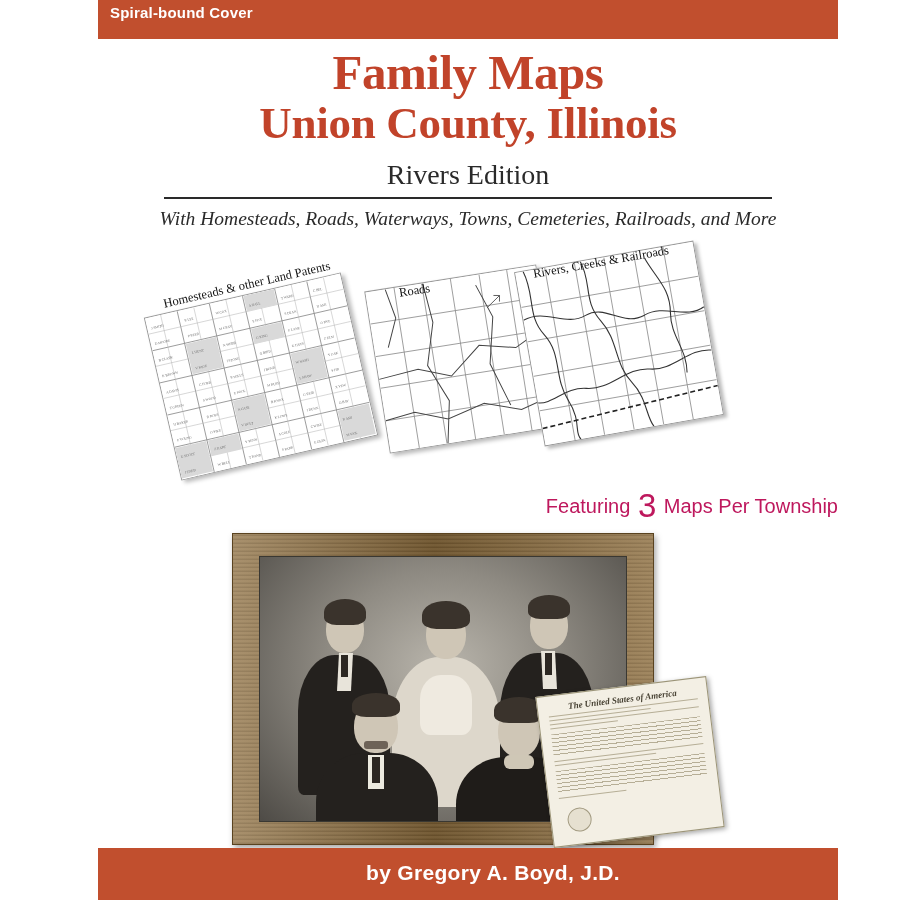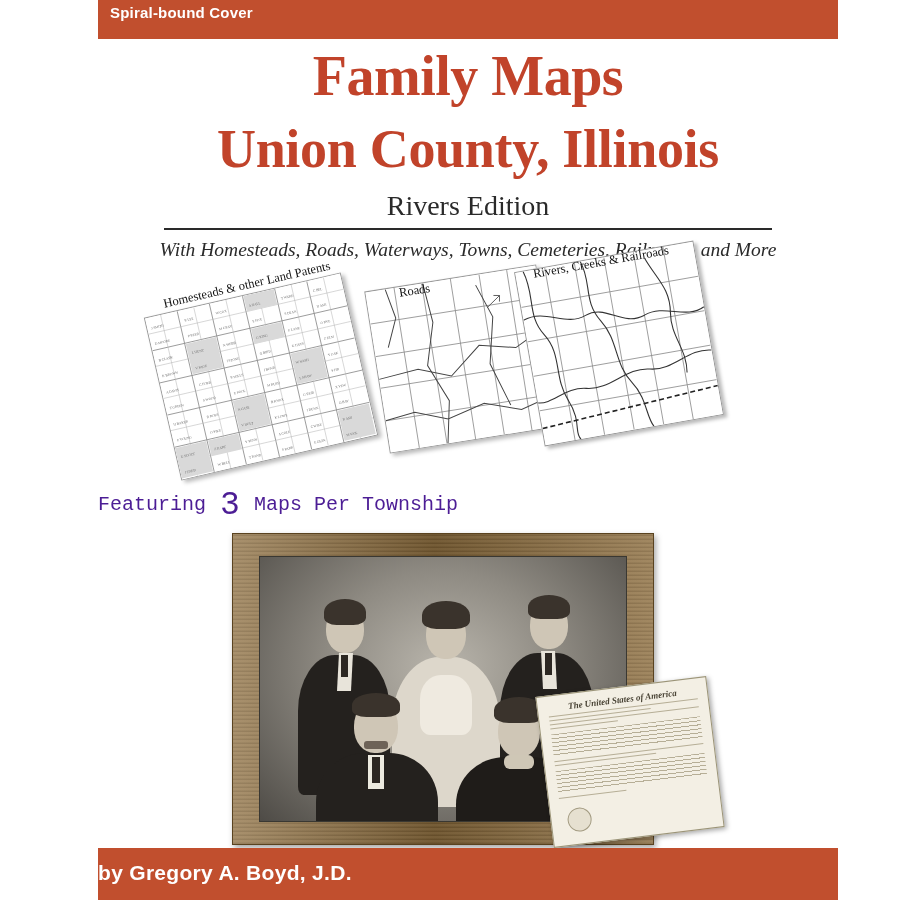--- a/index.html
+++ b/index.html
@@ -45,56 +45,58 @@
     left: 98px;
     top: 848px;
     width: 740px;
     height: 52px;
     background: #c14f2e;
   }
   .bottom-band .author {
     position: absolute;
     width: 100%;
     top: 13px;
+    text-align: center;
     font-family: "Liberation Sans", sans-serif;
     font-size: 21px;
     font-weight: bold;
     color: #ffffff;
     letter-spacing: 0.3px;
+    padding-left: 25px;
   }
   
   .title-block {
     position: absolute;
     left: 98px;
     top: 48px;
     width: 740px;
     text-align: center;
   }
   .title-main {
     font-family: "Liberation Serif", serif;
     font-weight: bold;
-    font-size: 56px;
+    font-size: 49px;
     line-height: 1.02;
     color: #c1432a;
     letter-spacing: -0.5px;
   }
   .title-of {
     font-family: "Liberation Serif", serif;
     font-size: 27px;
     color: #c1432a;
     line-height: 1.05;
     margin-top: 1px;
   }
   .title-sub {
     font-family: "Liberation Serif", serif;
     font-weight: bold;
-    font-size: 54px;
+    font-size: 45px;
     color: #c1432a;
     line-height: 1.05;
-    margin-top: 16px;
+    margin-top: 2px;
     letter-spacing: -0.3px;
   }
   .edition {
     font-family: "Liberation Serif", serif;
     font-size: 28px;
     color: #2a2a2a;
     margin-top: 12px;
   }
   .rule {
     width: 608px;
@@ -132,24 +134,24 @@
     font-family: "Liberation Serif", serif;
     font-size: 12.5px;
     color: #111;
     white-space: nowrap;
   }
   .featuring {
     position: absolute;
     left: 98px;
     top: 487px;
     width: 740px;
-    text-align: left;
-    font-family: Liberation Mono, monospace;
+    text-align: right;
+    font-family: Liberation Sans, sans-serif;
     font-size: 20px;
-    color: #4c1d95;
+    color: #be185d;
   }
   .featuring .big3 {
     font-size: 33px;
     vertical-align: -4px;
     padding: 0 2px;
   }
   
   .photo-frame {
     position: absolute;
     left: 232px;

